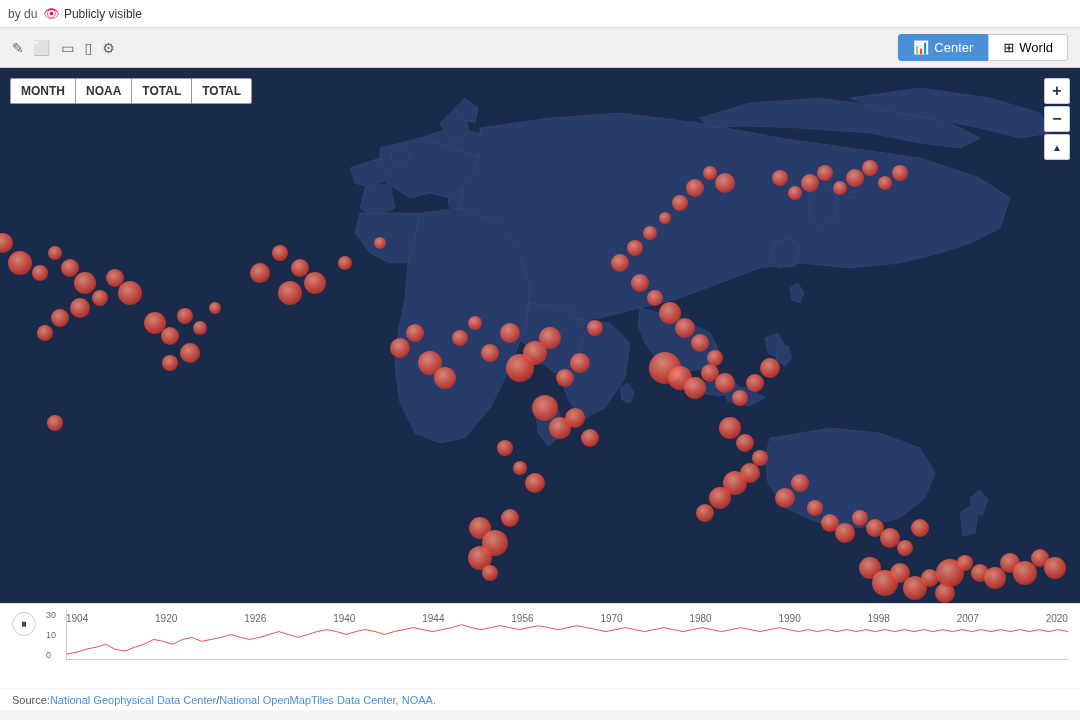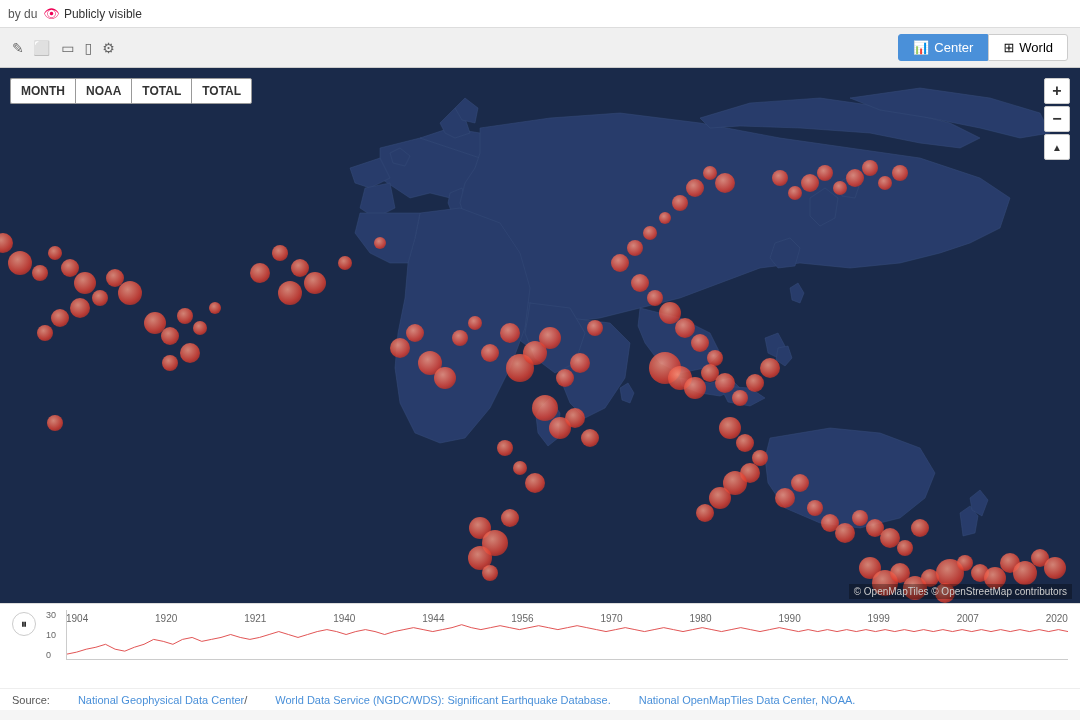--- a/index.html
+++ b/index.html
@@ -198,21 +198,21 @@
     #source-bar {
       height: 22px;
       background: #fff;
       border-top: 1px solid #eee;
       display: flex;
       align-items: center;
       padding: 0 12px;
       font-size: 11px;
       color: #555;
     }
-    #source-bar a { color: #4a90d9; text-decoration: none; margin-left: 28px; }
+    #source-bar a { color: #4a90d9; text-decoration: none; }
 
     
     .quake-dot {
       position: absolute;
       border-radius: 50%;
       background: radial-gradient(circle at 40% 35%, #ff9980, #e04030 60%, #802020);
       opacity: 0.8;
       transform: translate(-50%, -50%);
     }
   </style>
@@ -433,56 +433,54 @@
     <button class="filter-btn active">TOTAL</button>
     <button class="filter-btn active">TOTAL</button>
   </div>
 
   <div id="map-controls">
     <button class="map-ctrl-btn">+</button>
     <button class="map-ctrl-btn">−</button>
     <button class="map-ctrl-btn" style="font-size:10px;">▲</button>
   </div>
 
-  <div id="map-attribution">© OpenMapTiles © OpenStreetMap contributors</div>
 </div>
 
 <div id="timeline-area">
   <div id="timeline-top">
     <button id="play-btn">⏸</button>
     <div id="chart-wrapper">
       <div id="y-labels">
         <span>30</span>
         <span>10</span>
         <span>0</span>
       </div>
       <div id="chart-area">
         <svg width="100%" height="100%" viewBox="0 0 1040 50" preserveAspectRatio="none">
 
           <polyline points="0,45 10,43 20,40 30,38 40,35 50,40 60,42 70,38 80,35 90,30 100,32 110,35 120,30 130,28 140,32 150,30 160,28 170,25 180,28 190,30 200,28 210,25 220,22 230,25 240,28 250,25 260,22 270,20 280,22 290,25 300,22 310,20 320,22 330,25 340,22 350,20 360,18 370,20 380,22 390,20 400,18 410,15 420,18 430,20 440,18 450,16 460,18 470,20 480,18 490,16 500,18 510,20 520,18 530,16 540,18 550,20 560,22 570,20 580,18 590,20 600,22 610,20 620,18 630,20 640,22 650,20 660,18 670,20 680,22 690,20 700,18 710,20 720,22 730,20 740,18 750,20 760,22 770,20 780,22 790,20 800,22 810,20 820,22 830,20 840,22 850,20 860,22 870,20 880,22 890,20 900,22 910,20 920,22 930,20 940,22 950,20 960,22 970,20 980,22 990,20 1000,22 1010,20 1020,22 1030,20 1040,22" fill="none" stroke="#e05050" stroke-width="1"></polyline>
         </svg>
       </div>
       <div id="timeline-labels">
         <span>1904</span>
         <span>1920</span>
-        <span>1921</span>
+        <span>1926</span>
         <span>1940</span>
         <span>1944</span>
         <span>1956</span>
         <span>1970</span>
         <span>1980</span>
         <span>1990</span>
-        <span>1999</span>
+        <span>1998</span>
         <span>2007</span>
         <span>2020</span>
       </div>
     </div>
   </div>
 </div>
 
 <div id="source-bar">
   <span>Source: </span>
   <a href="#">National Geophysical Data Center</a>
   <span> / </span>
-  <a href="#">World Data Service (NGDC/WDS): Significant Earthquake Database.</a>
   <span> </span>
   <a href="#">National OpenMapTiles Data Center, NOAA.</a>
 </div>
 
 </body></html>

